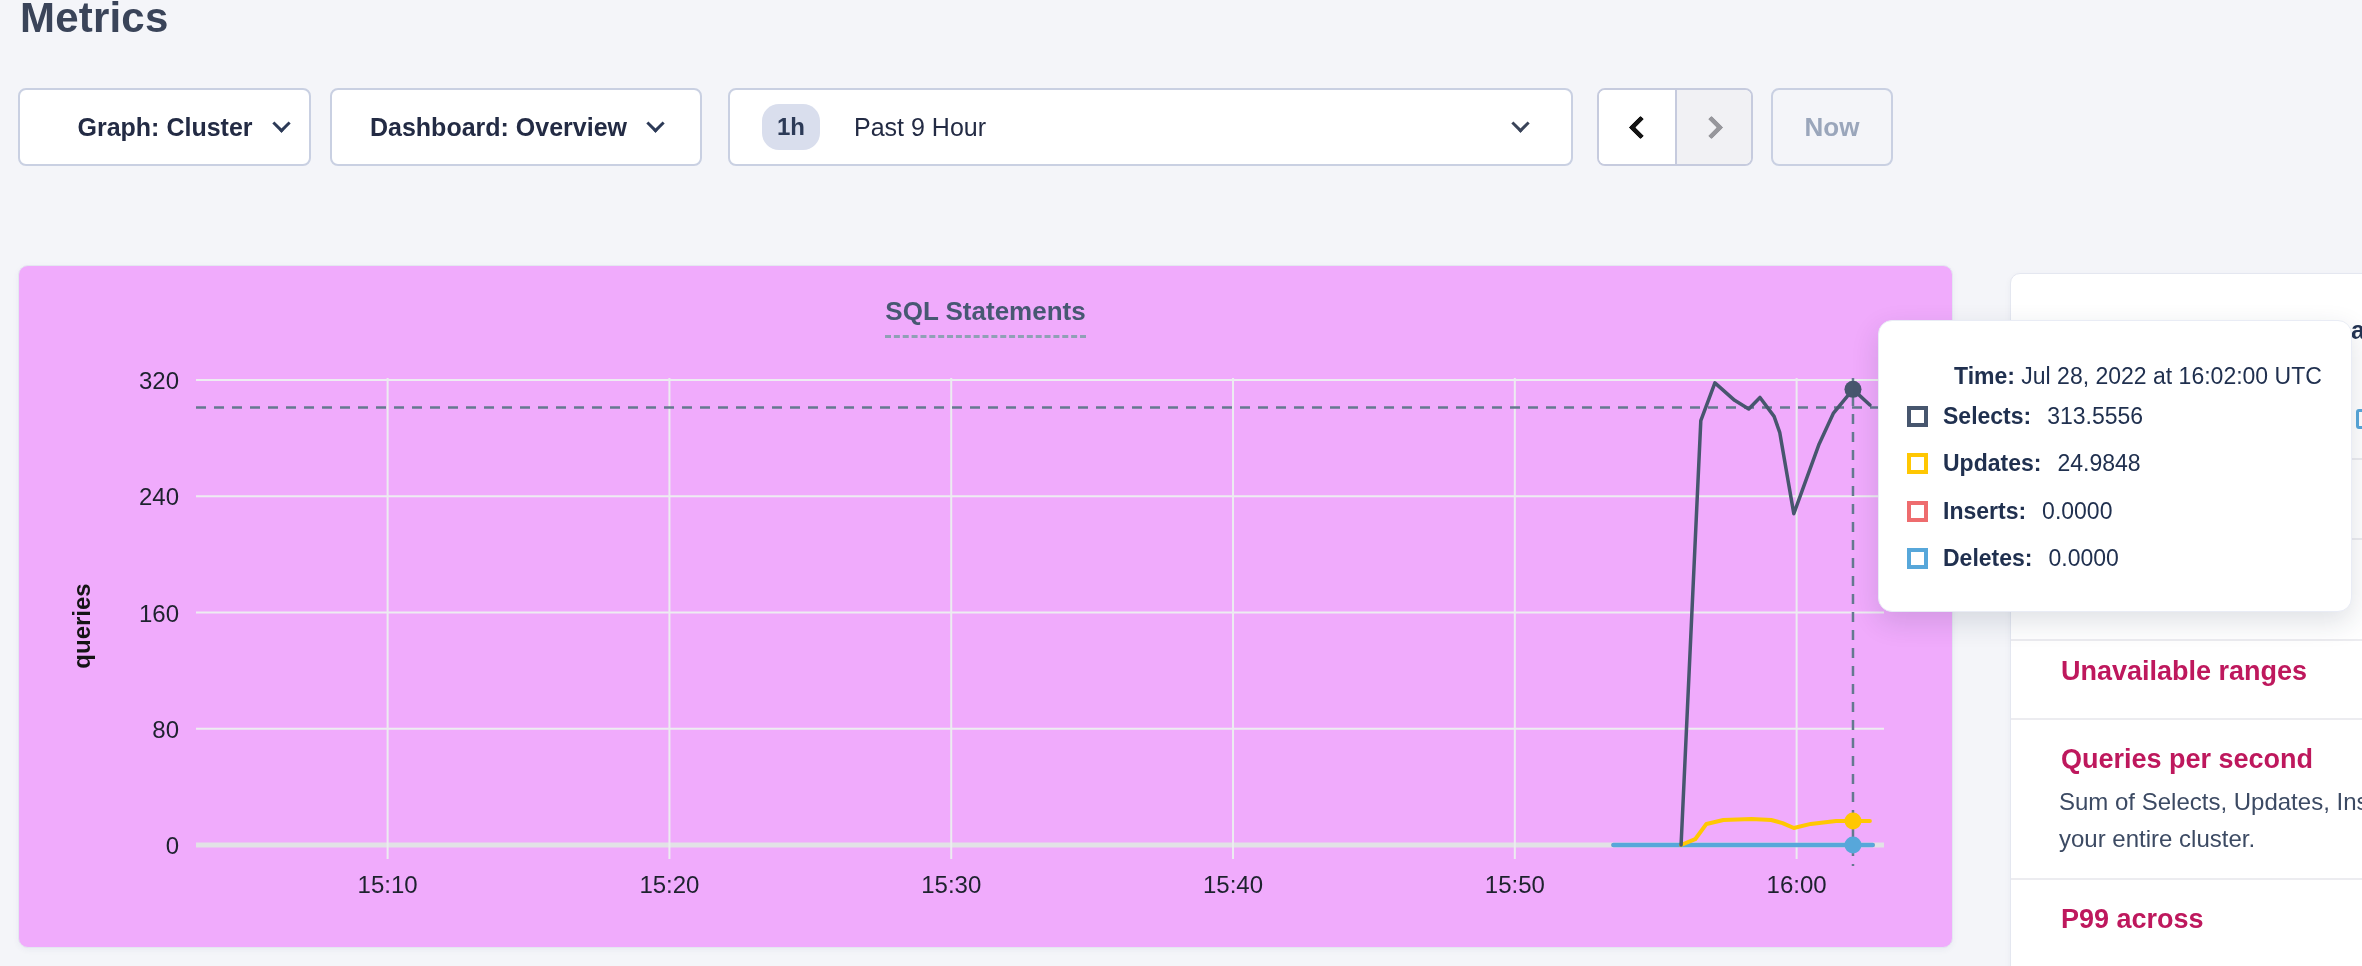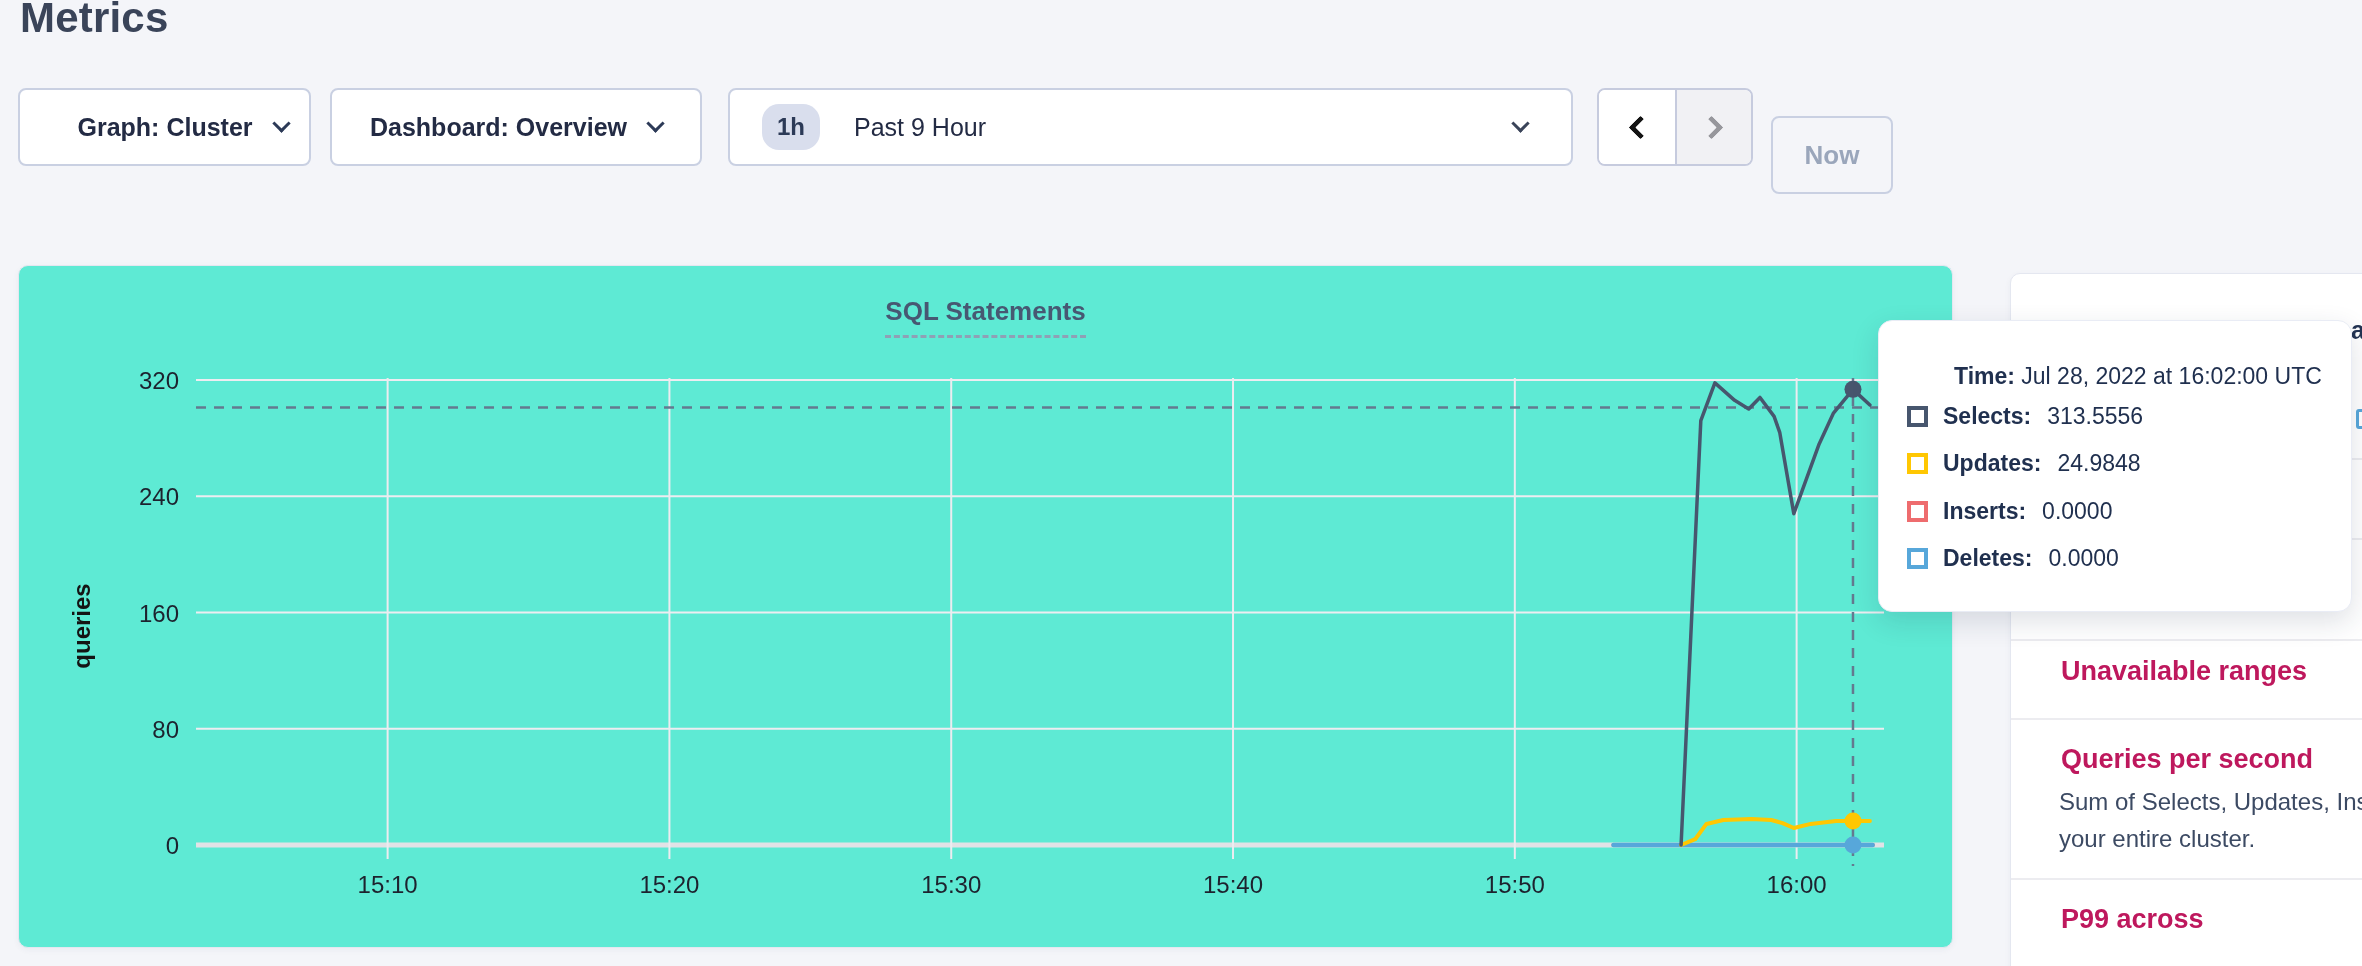--- a/index.html
+++ b/index.html
@@ -17,24 +17,24 @@
   .time-sel { position:absolute; left:728px; top:88px; width:845px; height:78px; background:#fff; border:2px solid #c9d0e2; border-radius:8px;
         display:flex; align-items:center; font-size:25px; font-weight:500; color:#232b44; padding:0 44px 0 32px; }
   .badge { background:#d9deed; border-radius:17px; padding:9px 15px; font-weight:700; font-size:24px; color:#2c3a57; margin-right:34px; }
   .time-sel .chev-down { margin-left:auto; border-color:#3a4459; }
   .nav-group { position:absolute; left:1597px; top:88px; width:156px; height:78px; border:2px solid #c6cbde; border-radius:8px; overflow:hidden; display:flex; background:#fff; }
   .nav-group button { width:50%; height:100%; border:none; display:flex; align-items:center; justify-content:center; background:#fff; }
   .nav-group button + button { border-left:2px solid #c6cbde; background:#f1f1f4; }
   .chev-left  { width:17px; height:17px; border-left:5px solid #141414; border-bottom:5px solid #141414; transform:rotate(45deg); border-radius:2px; margin-left:6px; }
   .chev-right { width:17px; height:17px; border-right:5px solid #97979c; border-top:5px solid #97979c; transform:rotate(45deg); border-radius:2px; margin-right:6px; }
   .now { position:absolute; left:1771px; top:88px; width:122px; height:78px; background:transparent; border:2px solid #c9d0e2; border-radius:8px;
-         font-size:26px; font-weight:700; color:#9aa6bb;margin-top:28px; }
+         font-size:26px; font-weight:700; color:#9aa6bb; }
 
   
-  .chart-card { position:absolute; left:18px; top:265px; width:1935px; height:683px; background:#5eead4; border:1px solid #e4e7f0; border-radius:10px; box-shadow:0 2px 6px rgba(40,50,90,.05); }
+  .chart-card { position:absolute; left:18px; top:265px; width:1935px; height:683px; background:#f0abfc; border:1px solid #e4e7f0; border-radius:10px; box-shadow:0 2px 6px rgba(40,50,90,.05); }
   .chart-title-wrap { position:absolute; top:30px; left:0; width:100%; text-align:center; }
   .chart-title { display:inline-block; font-size:26px; font-weight:700; color:#475872; border-bottom:3px dashed #8fa0b5; padding-bottom:8px; cursor:pointer; }
   .y-axis-label { position:absolute; left:20px; top:346px; transform:rotate(-90deg); transform-origin:center; font-size:24px; font-weight:700; color:#141414; }
   .chart-card svg { position:absolute; left:0; top:0; }
   .gridline-h { stroke:#ededf1; stroke-width:2; }
   .gridline-h.baseline { stroke:#e2e2e6; stroke-width:5; }
   .gridline-v { stroke:#ececf0; stroke-width:2; }
   .tick-text { font-family:"Liberation Sans",sans-serif; font-size:24px; fill:#1d222e; }
   .crosshair { stroke:#64798f; stroke-width:2.5; stroke-dasharray:10 8; fill:none; }
 

